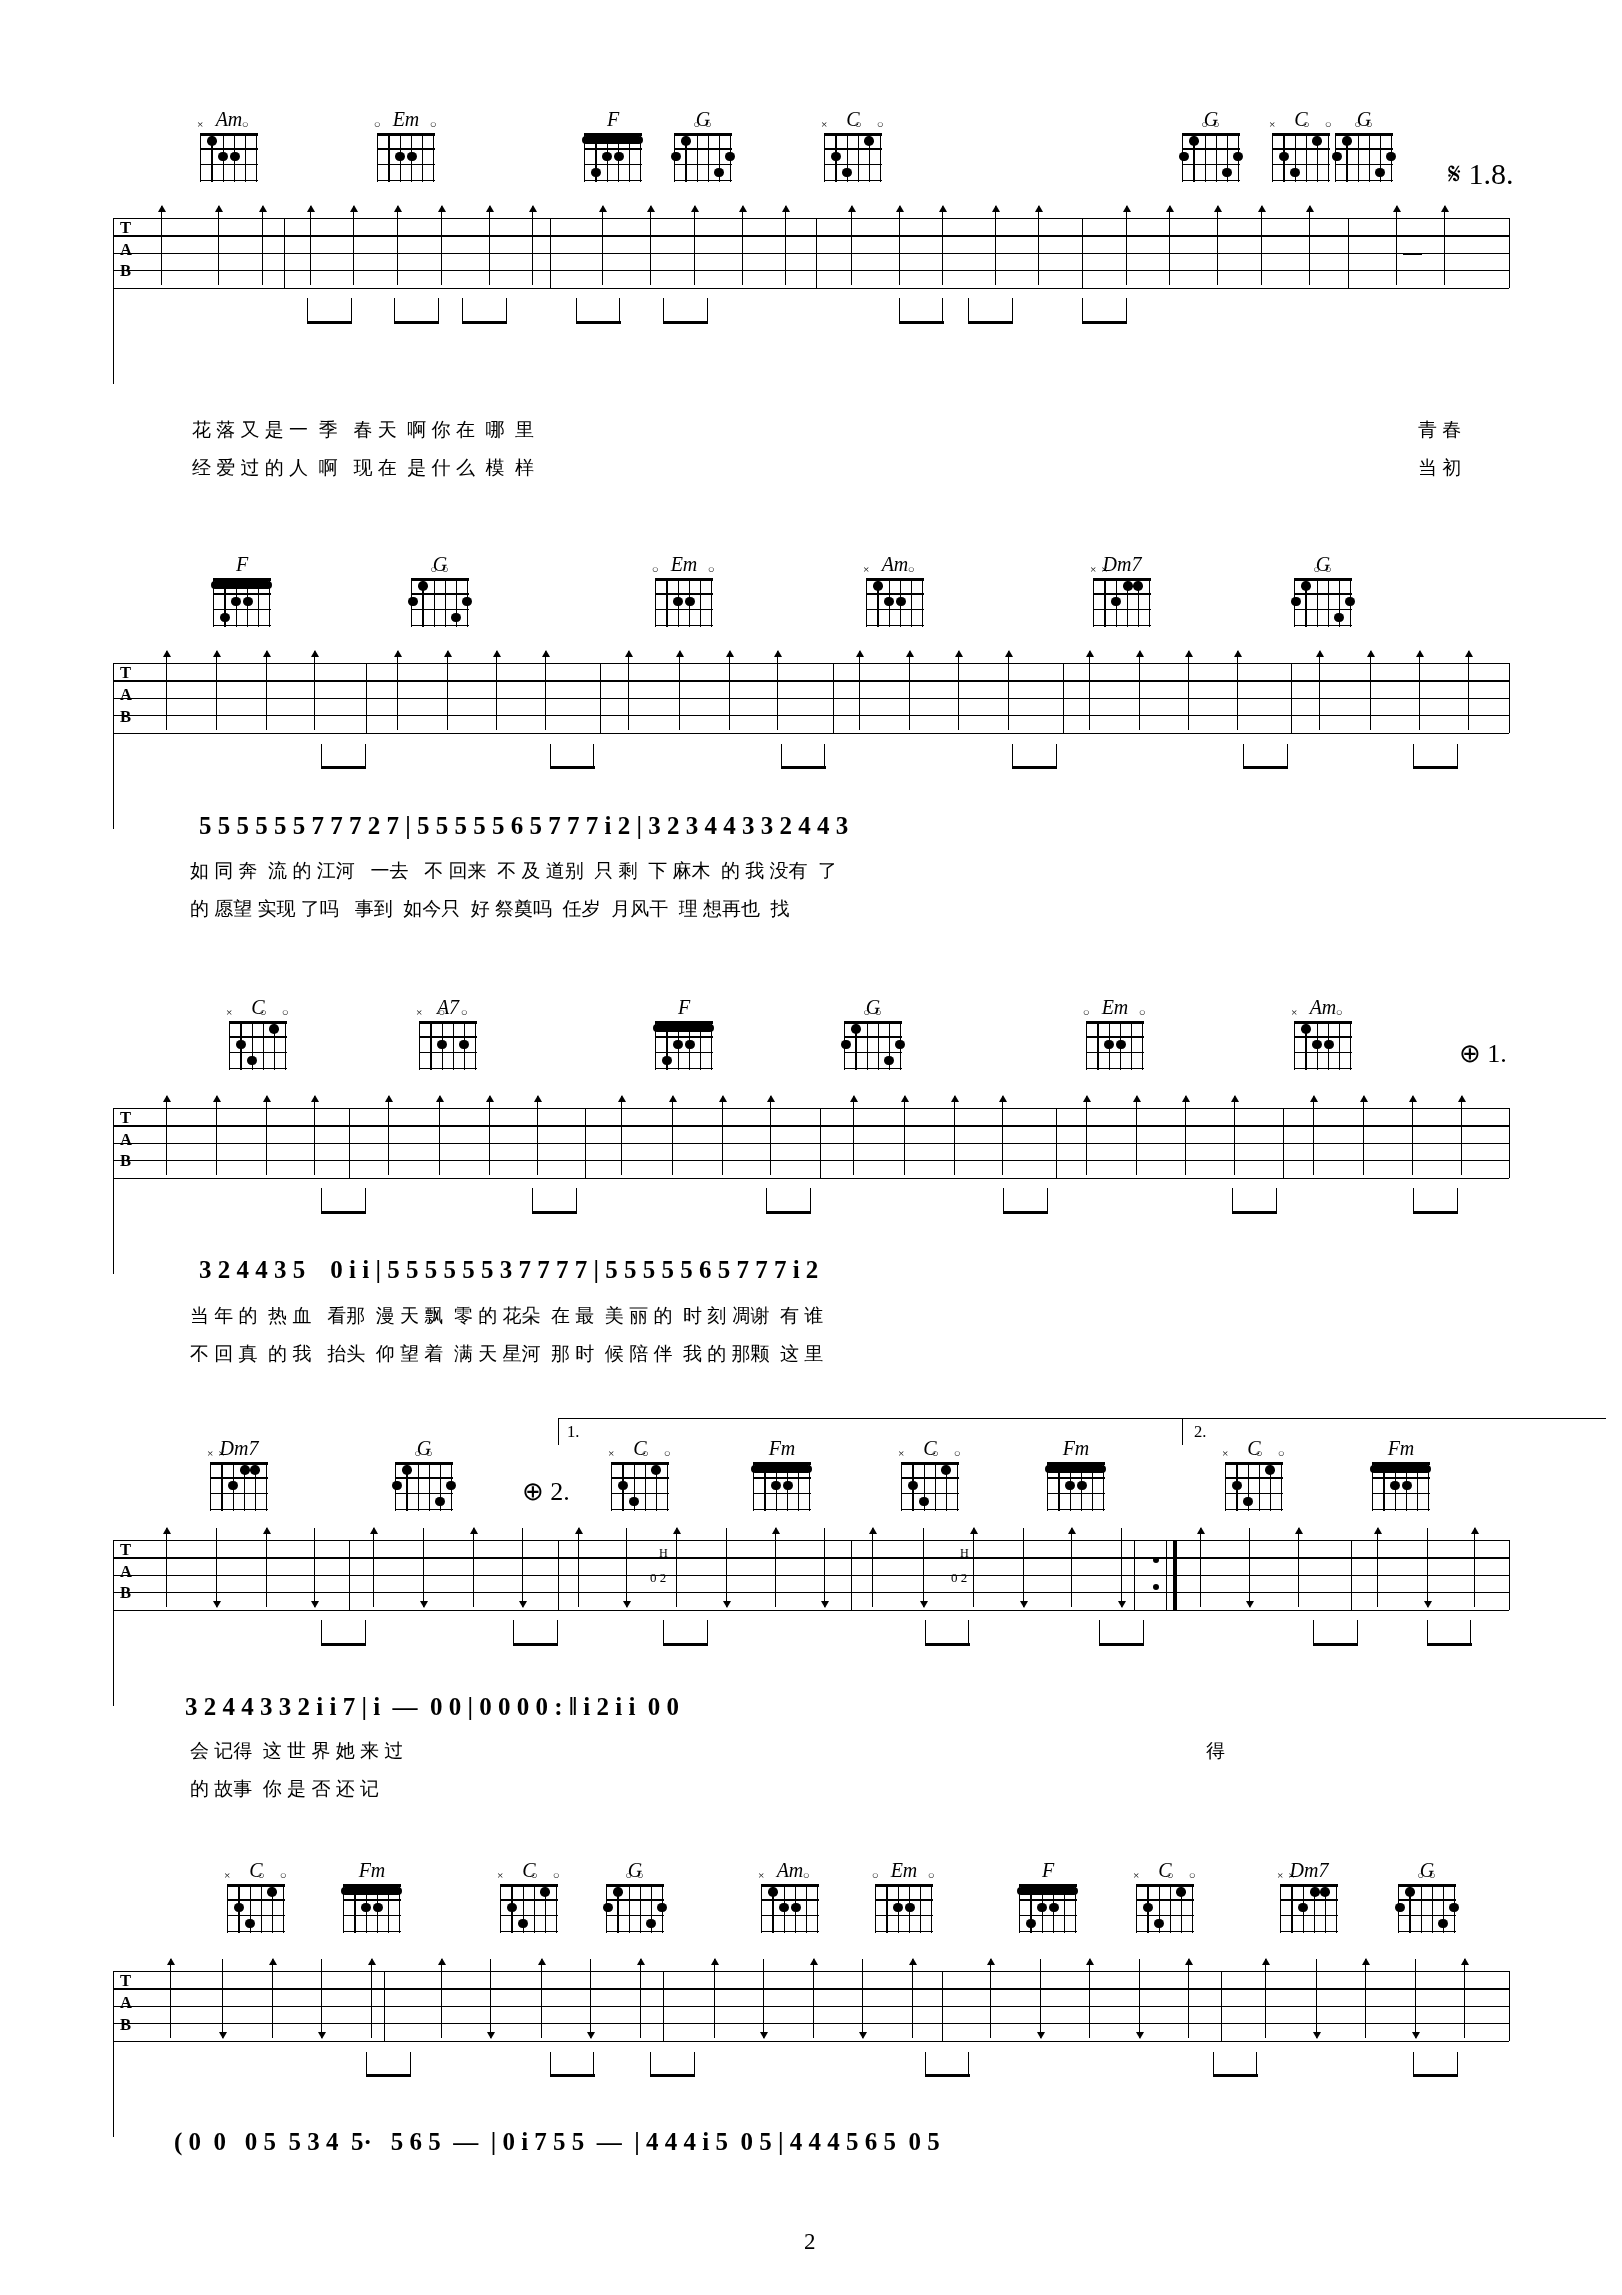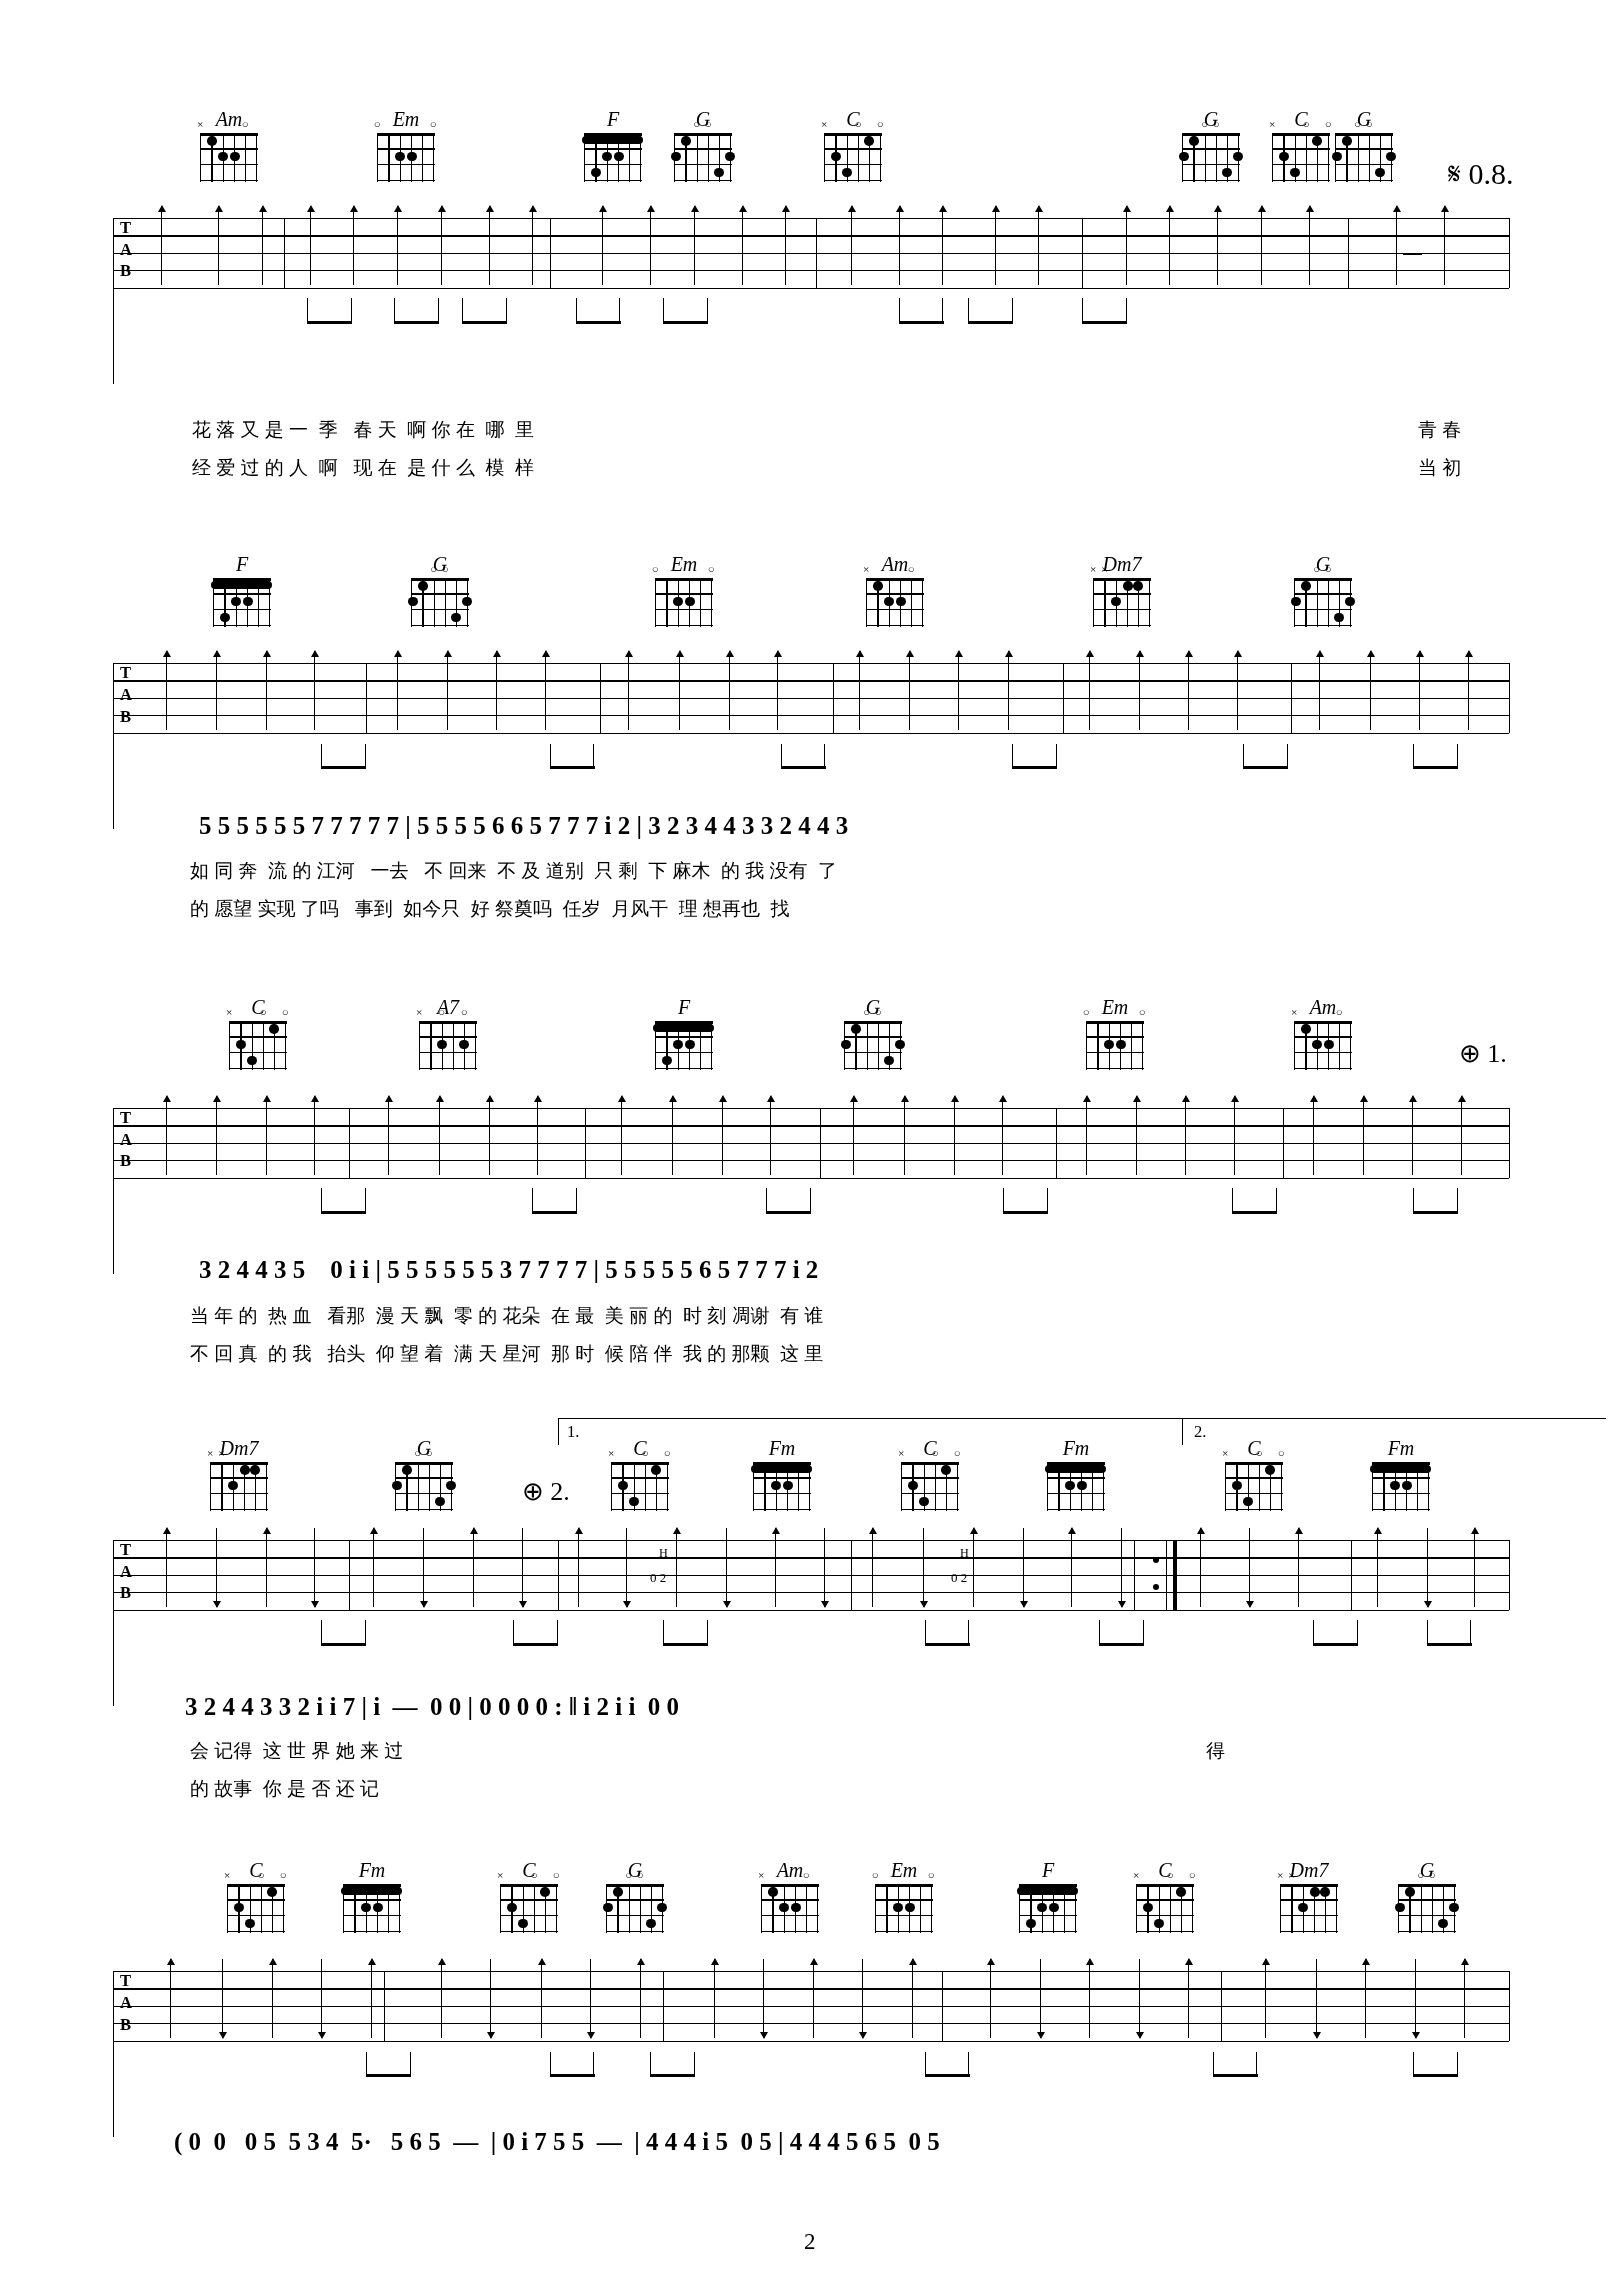--- a/index.html
+++ b/index.html
@@ -219,21 +219,21 @@
           <div class="hline" style="top:47px;"></div>
       <div class="mark" style="left:17.4px;">○</div>
           <div class="mark" style="left:29px;">○</div>
       <div class="dot" style="left:-2.6px;top:19px;"></div>
           <div class="dot" style="left:7px;top:3.5px;"></div>
       <div class="dot" style="left:51px;top:19px;"></div>
           <div class="dot" style="left:40px;top:35px;"></div>
     </div>
   </div>
 
-  <div class="segno" style="left:1448px;top:157px;">𝄋 0.8.</div>
+  <div class="segno" style="left:1448px;top:157px;">𝄋 1.8.</div>
 
   <div class="stafflines" style="left:113px;top:218px;width:1396px;height:70px;">
     <i style="top:0;"></i>
         <i style="top:17.4px;"></i>
         <i style="top:35px;"></i>
         <i style="top:52px;"></i>
         <i style="top:70px;"></i>
   </div>
   <div class="tabword" style="left:120px;top:220px;">T</div>
   <div class="tabword" style="left:120px;top:242px;">A</div>
@@ -488,21 +488,21 @@
   <div class="stem" style="left:1012px;top:216px;height:24.4px;"></div>
   <div class="stem" style="left:1056px;top:216px;height:24.4px;"></div>
   <div class="beam" style="left:1012px;top:238px;width:45px;"></div>
   <div class="stem" style="left:1243px;top:216px;height:24.4px;"></div>
   <div class="stem" style="left:1287px;top:216px;height:24.4px;"></div>
   <div class="beam" style="left:1243px;top:238px;width:45px;"></div>
   <div class="stem" style="left:1413px;top:216px;height:24.4px;"></div>
   <div class="stem" style="left:1457px;top:216px;height:24.4px;"></div>
   <div class="beam" style="left:1413px;top:238px;width:45px;"></div>
 
-  <div class="numline" style="left:199px;top:284px;">5 5 5 5 5 5 7 7 7 7 7 | 5 5 5 5 6 6 5 7 7 7 i 2 | 3 2 3 4 4 3 3 2 4 4 3</div>
+  <div class="numline" style="left:199px;top:284px;">5 5 5 5 5 5 7 7 7 2 7 | 5 5 5 5 5 6 5 7 7 7 i 2 | 3 2 3 4 4 3 3 2 4 4 3</div>
   <div class="lyric" style="left:190px;top:330px;">如 同 奔  流 的 江河   一去   不 回来  不 及 道别  只 剩  下 麻木  的 我 没有  了</div>
   <div class="lyric" style="left:190px;top:368px;">的 愿望 实现 了吗   事到  如今只  好 祭奠吗  任岁  月风干  理 想再也  找</div>
 </div>
 
 <div class="system" style="left:0;top:964px;width:1623px;height:454px;">
 
   <div class="chordbox" style="left:225px;top:33px;width:66px;height:79px;">
     <div class="cname">C</div>
     <div class="grid" style="width:58px;height:49px;">
       <div class="nut"></div>

